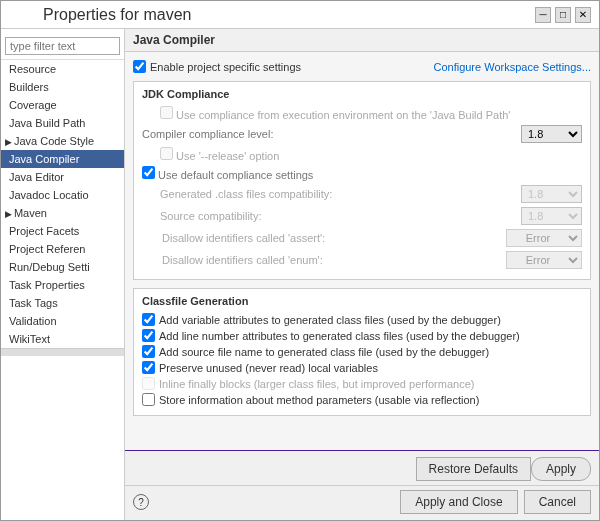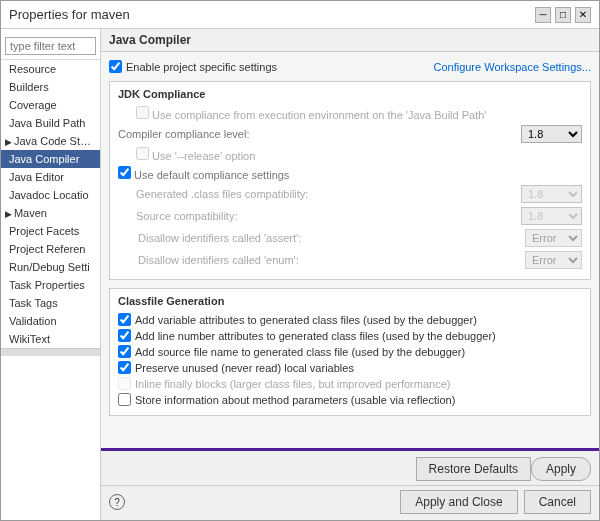--- a/index.html
+++ b/index.html
@@ -22,22 +22,23 @@
     .title-bar {
       background: #fff;
       border-bottom: 1px solid #ccc;
       padding: 4px 8px;
       display: flex;
       align-items: center;
       justify-content: space-between;
       height: 28px;
     }
     .title-bar-text {
-      font-size: 13px;
-      color: #333;
+      font-size: 16px;
+      color: #333;
+      margin-left: 34px;
     }
     .title-bar-controls {
       display: flex;
       gap: 4px;
     }
     .title-btn {
       width: 16px;
       height: 16px;
       border: 1px solid #aaa;
       background: #e0e0e0;
@@ -47,21 +48,21 @@
       justify-content: center;
       cursor: pointer;
     }
     .main-content {
       display: flex;
       flex: 1;
       overflow: hidden;
     }
     
     .sidebar {
-      width: 100px;
+      width: 124px;
       border-right: 1px solid #ccc;
       background: #fff;
       overflow-y: auto;
       padding: 4px 0;
     }
     .sidebar-search {
       padding: 4px;
       border-bottom: 1px solid #ddd;
     }
     .sidebar-search input {
@@ -186,39 +187,40 @@
       align-items: center;
       margin-bottom: 4px;
     }
     .error-label {
       flex: 1;
       font-size: 11px;
       color: #aaa;
       padding-left: 2px;
     }
     .error-select {
-      width: 57px;
+      width: 76px;
       font-size: 11px;
       padding: 1px 2px;
       border: 1px solid #bbb;
       background: #e8e8e8;
       color: #777;
+      text-align: center;
     }
     .classfile-section .checkbox-label {
       margin-bottom: 3px;
     }
     .checkbox-label.disabled {
       color: #aaa;
     }
     .checkbox-label.disabled input {
       opacity: 0.5;
     }
     
     .bottom-bar {
-      border-top: 3px solid #4c1d95;
+      border-top: 1px solid #4c1d95;
       background: #f0f0f0;
     }
     .bottom-row1 {
       display: flex;
       justify-content: flex-end;
       padding: 6px 8px 4px 8px;
     }
     .btn {
       padding: 4px 14px;
       font-size: 12px;

